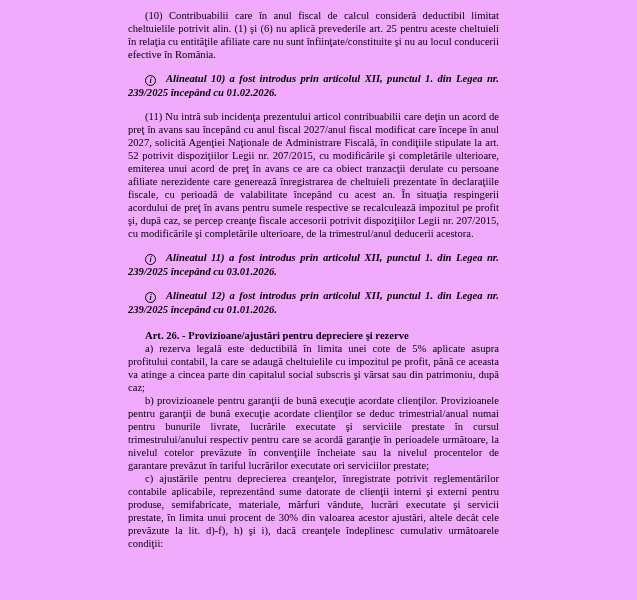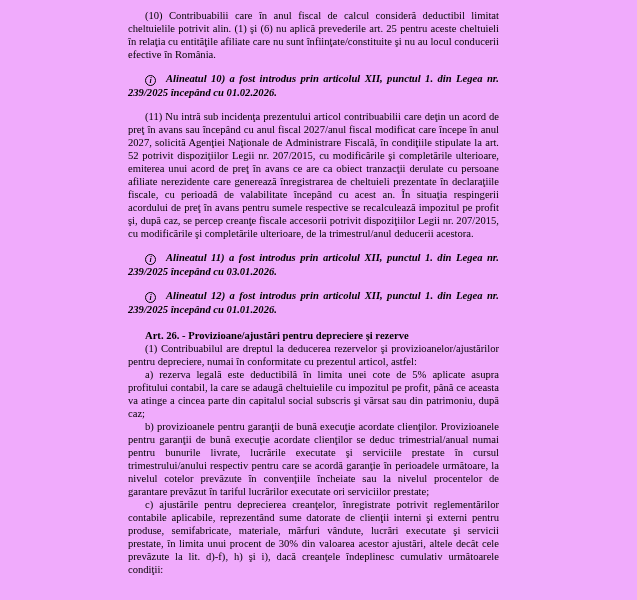--- a/index.html
+++ b/index.html
@@ -70,18 +70,17 @@
 <body>
 
 <div class="page">
   <div class="doc">
       <p class="blk paragraph">(10) Contribuabilii care în anul fiscal de calcul consideră deductibil limitat cheltuielile potrivit alin. (1) şi (6) nu aplică prevederile art. 25 pentru aceste cheltuieli în relaţia cu entităţile afiliate care nu sunt înfiinţate/constituite şi nu au locul conducerii efective în România.</p>
       <p class="blk note"><span class="info-icon"><span class="ii">i</span></span><span>Alineatul 10) a fost introdus prin articolul XII, punctul 1. din Legea nr. 239/2025 începând cu 01.02.2026.</span></p>
       <p class="blk paragraph">(11) Nu intră sub incidenţa prezentului articol contribuabilii care deţin un acord de preţ în avans sau începând cu anul fiscal 2027/anul fiscal modificat care începe în anul 2027, solicită Agenţiei Naţionale de Administrare Fiscală, în condiţiile stipulate la art. 52 potrivit dispoziţiilor Legii nr. 207/2015, cu modificările şi completările ulterioare, emiterea unui acord de preţ în avans ce are ca obiect tranzacţii derulate cu persoane afiliate nerezidente care generează înregistrarea de cheltuieli prezentate în declaraţiile fiscale, cu perioadă de valabilitate începând cu acest an. În situaţia respingerii acordului de preţ în avans pentru sumele respective se recalculează impozitul pe profit şi, după caz, se percep creanţe fiscale accesorii potrivit dispoziţiilor Legii nr. 207/2015, cu modificările şi completările ulterioare, de la trimestrul/anul deducerii acestora.</p>
       <p class="blk note"><span class="info-icon"><span class="ii">i</span></span><span>Alineatul 11) a fost introdus prin articolul XII, punctul 1. din Legea nr. 239/2025 începând cu 03.01.2026.</span></p>
       <p class="blk note"><span class="info-icon"><span class="ii">i</span></span><span>Alineatul 12) a fost introdus prin articolul XII, punctul 1. din Legea nr. 239/2025 începând cu 01.01.2026.</span></p>
       <p class="blk heading">Art. 26. - Provizioane/ajustări pentru depreciere şi rezerve</p>
-      <p class="blk paragraph">(1) Contribuabilul are dreptul la deducerea rezervelor şi provizioanelor/ajustărilor pentru depreciere, numai în conformitate cu prezentul articol, astfel:</p>
       <p class="blk paragraph">a) rezerva legală este deductibilă în limita unei cote de 5% aplicate asupra profitului contabil, la care se adaugă cheltuielile cu impozitul pe profit, până ce aceasta va atinge a cincea parte din capitalul social subscris şi vărsat sau din patrimoniu, după caz;</p>
       <p class="blk paragraph">b) provizioanele pentru garanţii de bună execuţie acordate clienţilor. Provizioanele pentru garanţii de bună execuţie acordate clienţilor se deduc trimestrial/anual numai pentru bunurile livrate, lucrările executate şi serviciile prestate în cursul trimestrului/anului respectiv pentru care se acordă garanţie în perioadele următoare, la nivelul cotelor prevăzute în convenţiile încheiate sau la nivelul procentelor de garantare prevăzut în tariful lucrărilor executate ori serviciilor prestate;</p>
       <p class="blk paragraph">c) ajustările pentru deprecierea creanţelor, înregistrate potrivit reglementărilor contabile aplicabile, reprezentând sume datorate de clienţii interni şi externi pentru produse, semifabricate, materiale, mărfuri vândute, lucrări executate şi servicii prestate, în limita unui procent de 30% din valoarea acestor ajustări, altele decât cele prevăzute la lit. d)-f), h) şi i), dacă creanţele îndeplinesc cumulativ următoarele condiţii:</p>
     </div>
 </div>
 
 </body></html>

